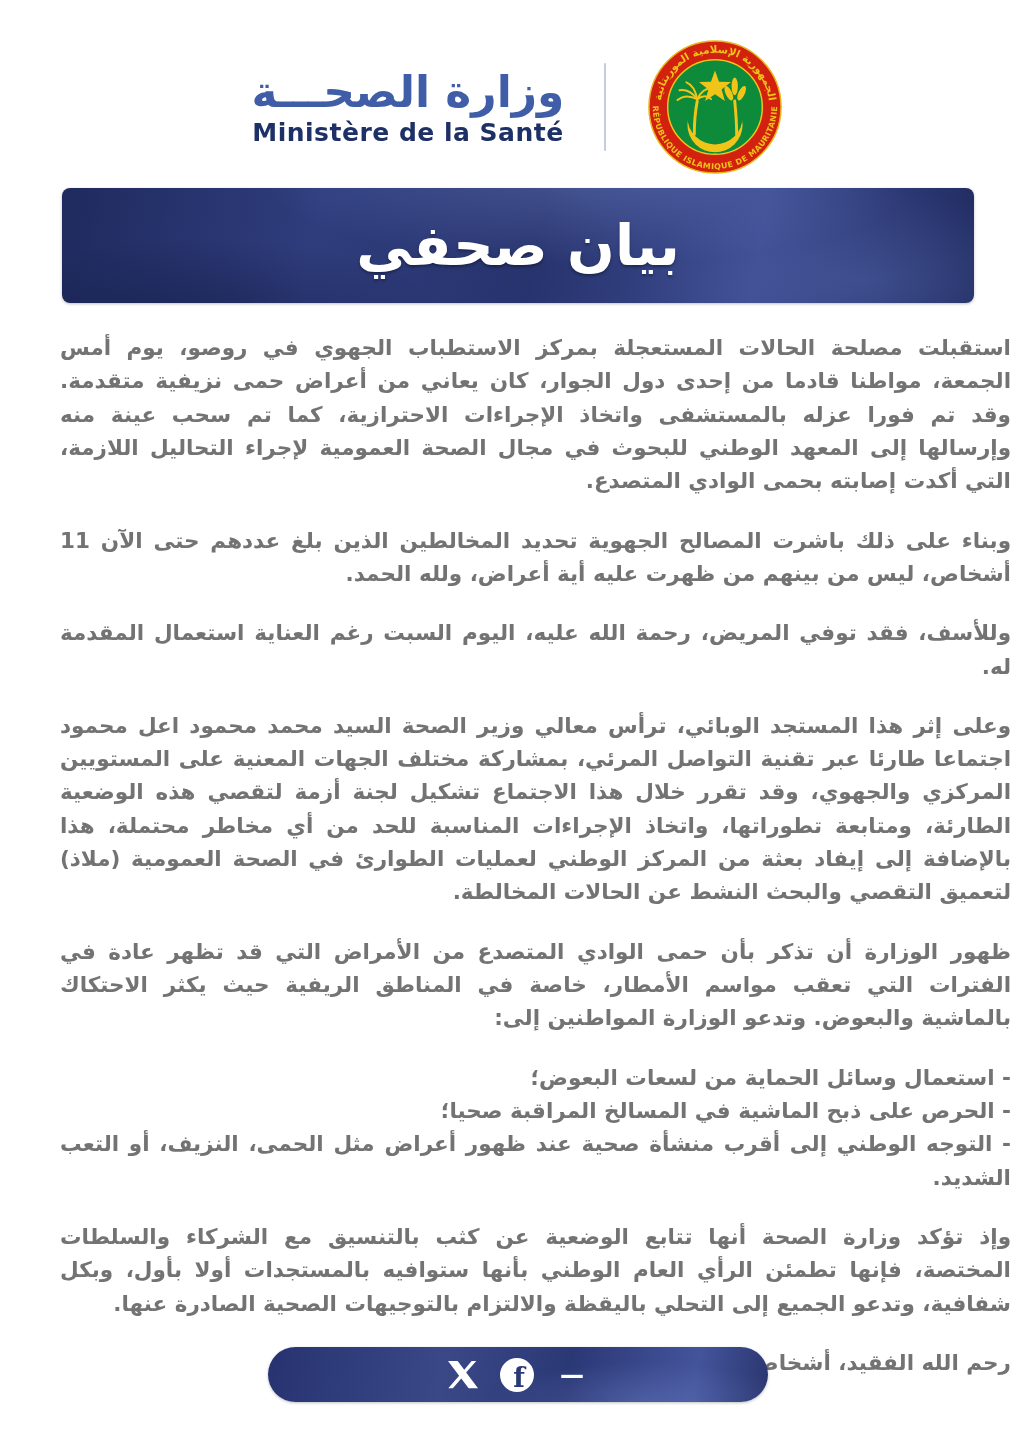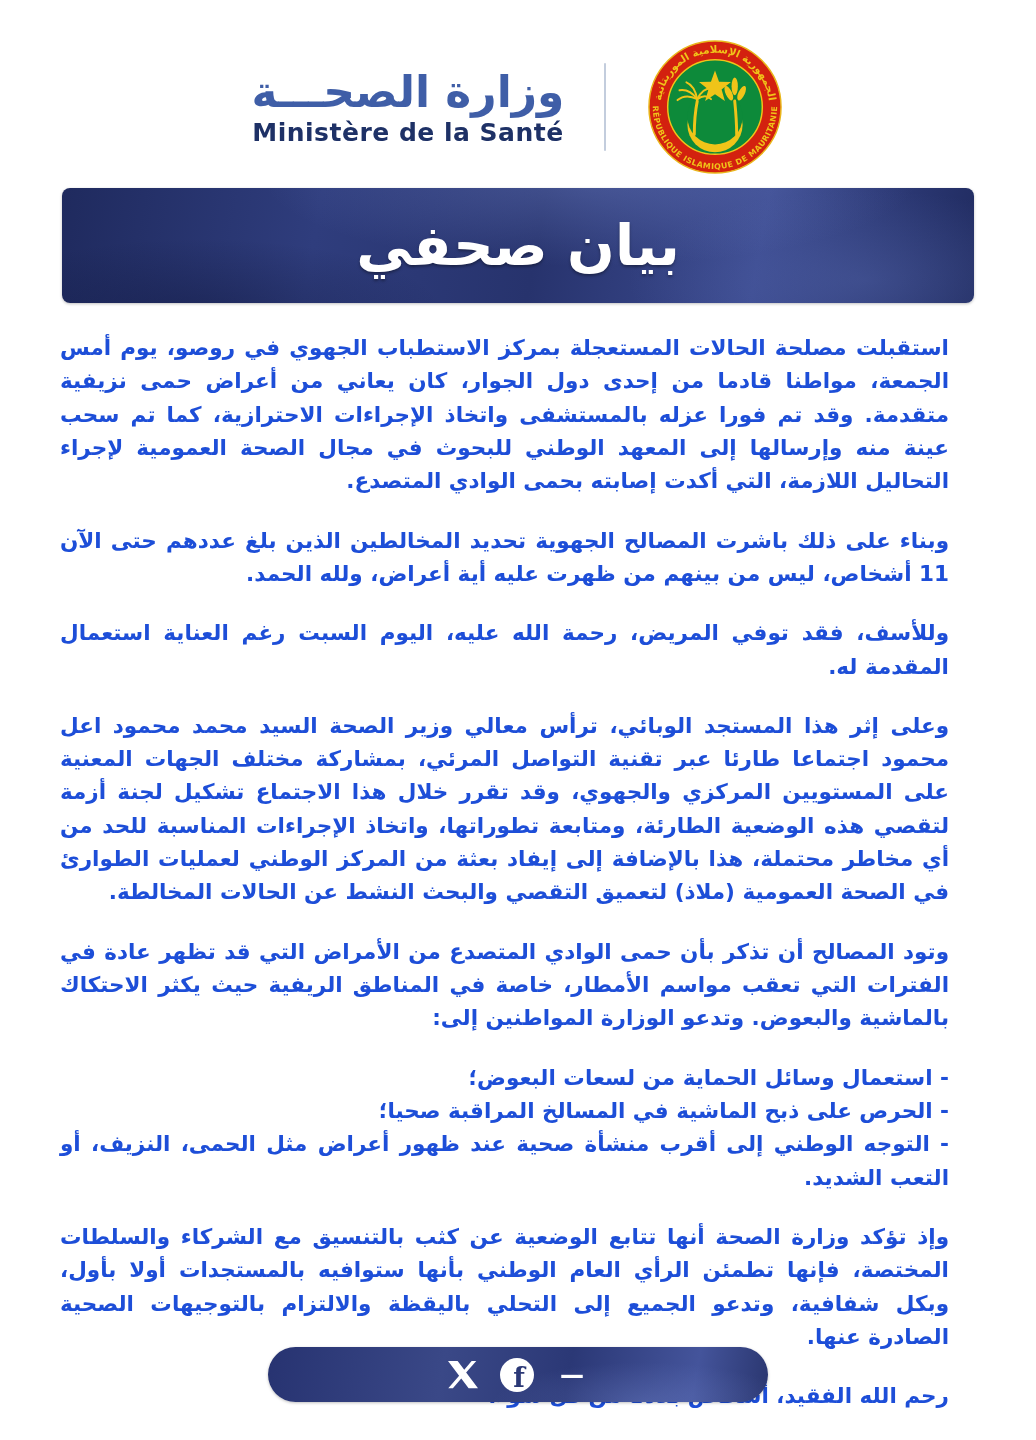--- a/index.html
+++ b/index.html
@@ -39,22 +39,22 @@
     box-shadow:0 1px 3px rgba(0,0,0,0.25);
   }
   .banner-title{
     color:#ffffff;font-size:56px;font-weight:700;direction:rtl;
     text-shadow:0 2px 3px rgba(0,0,0,0.35);
   }
 
   
   .doc-body{
     direction:rtl;text-align:justify;
-    margin:28px 87px 0 60px;
-    color:#1d4ed8;font-weight:700;
+    margin:28px 25px 0 60px;
+    color:#737373;font-weight:700;
     font-size:21.5px;line-height:1.55;
   }
   .doc-body p{margin:0 0 26px 0;}
   .bullets{margin:0 0 26px 0;}
   .bullet-line{margin:0;}
   .closing-line{margin:6px 0 0 0 !important;text-align:right;}
 
   
   .footer-pill{
     position:absolute;left:50%;bottom:38px;transform:translateX(-50%);
@@ -134,21 +134,21 @@
 
   <div class="banner">
     <span class="banner-title">بيان صحفي</span>
   </div>
 
   <main class="doc-body">
     <p>استقبلت مصلحة الحالات المستعجلة بمركز الاستطباب الجهوي في روصو، يوم أمس الجمعة، مواطنا قادما من إحدى دول الجوار، كان يعاني من أعراض حمى نزيفية متقدمة. وقد تم فورا عزله بالمستشفى واتخاذ الإجراءات الاحترازية، كما تم سحب عينة منه وإرسالها إلى المعهد الوطني للبحوث في مجال الصحة العمومية لإجراء التحاليل اللازمة، التي أكدت إصابته بحمى الوادي المتصدع.</p>
     <p>وبناء على ذلك باشرت المصالح الجهوية تحديد المخالطين الذين بلغ عددهم حتى الآن 11 أشخاص، ليس من بينهم من ظهرت عليه أية أعراض، ولله الحمد.</p>
     <p>وللأسف، فقد توفي المريض، رحمة الله عليه، اليوم السبت رغم العناية استعمال المقدمة له.</p>
     <p>وعلى إثر هذا المستجد الوبائي، ترأس معالي وزير الصحة السيد محمد محمود اعل محمود اجتماعا طارئا عبر تقنية التواصل المرئي، بمشاركة مختلف الجهات المعنية على المستويين المركزي والجهوي، وقد تقرر خلال هذا الاجتماع تشكيل لجنة أزمة لتقصي هذه الوضعية الطارئة، ومتابعة تطوراتها، واتخاذ الإجراءات المناسبة للحد من أي مخاطر محتملة، هذا بالإضافة إلى إيفاد بعثة من المركز الوطني لعمليات الطوارئ في الصحة العمومية (ملاذ) لتعميق التقصي والبحث النشط عن الحالات المخالطة.</p>
-    <p>وتود المصالح أن تذكر بأن حمى الوادي المتصدع من الأمراض التي قد تظهر عادة في الفترات التي تعقب مواسم الأمطار، خاصة في المناطق الريفية حيث يكثر الاحتكاك بالماشية والبعوض. وتدعو الوزارة المواطنين إلى:</p>
+    <p>ظهور الوزارة أن تذكر بأن حمى الوادي المتصدع من الأمراض التي قد تظهر عادة في الفترات التي تعقب مواسم الأمطار، خاصة في المناطق الريفية حيث يكثر الاحتكاك بالماشية والبعوض. وتدعو الوزارة المواطنين إلى:</p>
     <div class="bullets">
       <div class="bullet-line">- استعمال وسائل الحماية من لسعات البعوض؛</div>
       <div class="bullet-line">- الحرص على ذبح الماشية في المسالخ المراقبة صحيا؛</div>
       <div class="bullet-line">- التوجه الوطني إلى أقرب منشأة صحية عند ظهور أعراض مثل الحمى، النزيف، أو التعب الشديد.</div>
     </div>
     <p>وإذ تؤكد وزارة الصحة أنها تتابع الوضعية عن كثب بالتنسيق مع الشركاء والسلطات المختصة، فإنها تطمئن الرأي العام الوطني بأنها ستوافيه بالمستجدات أولا بأول، وبكل شفافية، وتدعو الجميع إلى التحلي باليقظة والالتزام بالتوجيهات الصحية الصادرة عنها.</p>
     <p class="closing-line">رحم الله الفقيد، أشخاص بلادنا من كل سوء.</p>
 
   </main>
 

